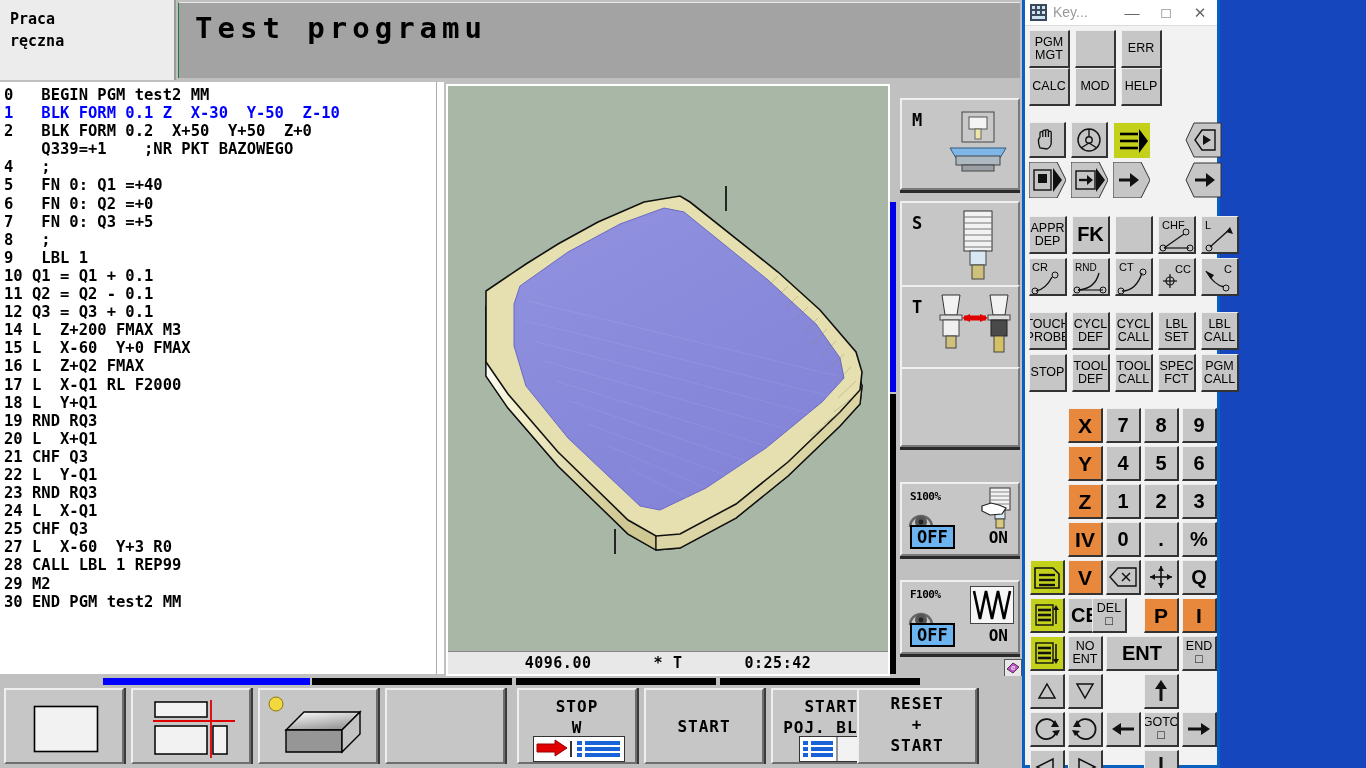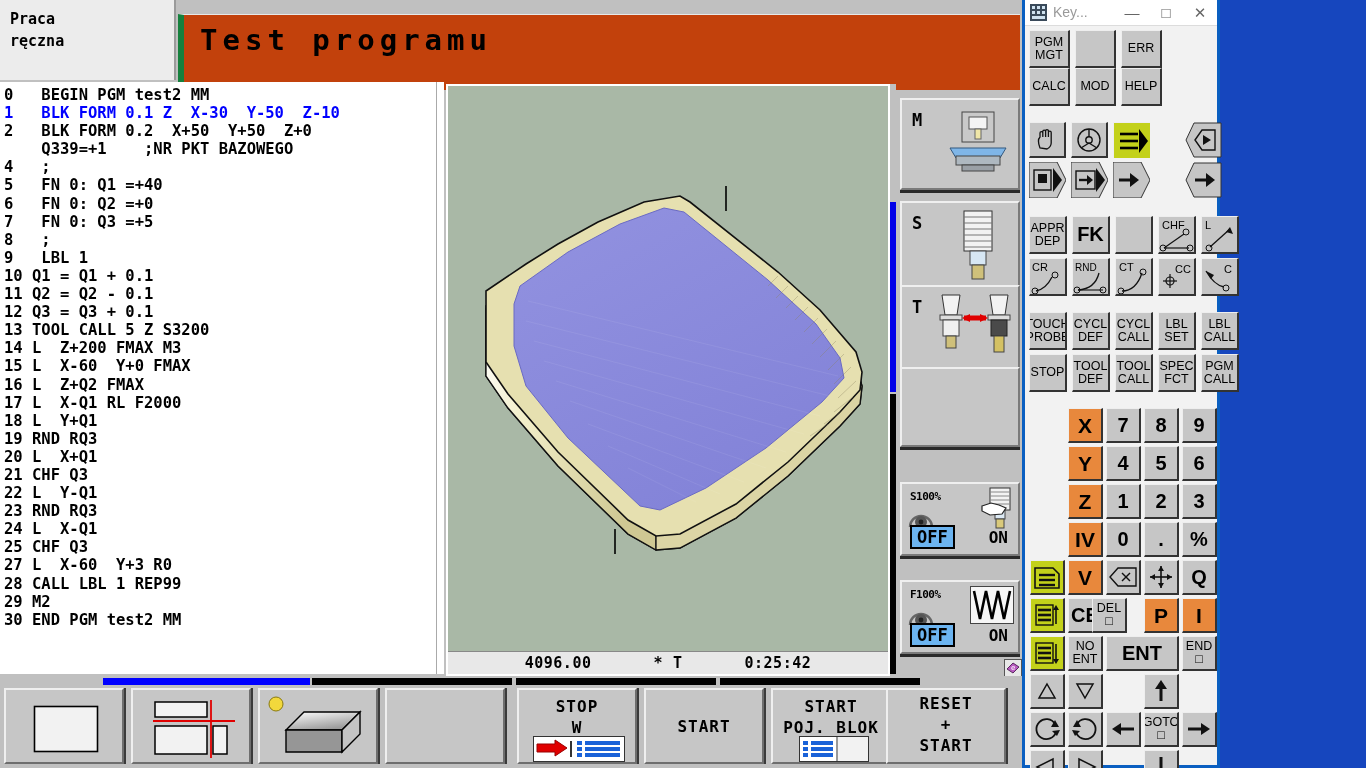--- a/index.html
+++ b/index.html
@@ -23,23 +23,23 @@
   .hdr-mode {
     position: absolute; left: 0; top: 0; width: 176px; height: 80px;
     background: #ececec; border-right: 2px solid #9a9a9a;
     padding: 8px 0 0 10px;
   }
   .hdr-mode div {
     font-family: "DejaVu Sans Mono", monospace;
     font-size: 15px; font-weight: bold; color: #000; line-height: 22px;
   }
   .hdr-title {
-    position: absolute; left: 178px; top: 14px; width: 842px; height: 76px;
-    background: #c2410c;
-    border-top: 1px solid #e8e8e8; border-left: 6px solid #15803d;
+    position: absolute; left: 178px; top: 2px; width: 842px; height: 76px;
+    background: #a3a3a3;
+    border-top: 1px solid #e8e8e8; border-left: 1px solid #15803d;
   }
   .hdr-title span {
     display: block; padding: 8px 0 0 16px;
     font-family: "DejaVu Sans Mono", monospace;
     font-size: 29px; font-weight: bold; letter-spacing: 5px; color: #000;
   }
 
   
   #prog {
     position: absolute; left: 0; top: 82px; width: 444px; height: 592px;
@@ -216,21 +216,20 @@
           <div class="pline">    Q339=+1    ;NR PKT BAZOWEGO</div>
           <div class="pline">4   ;</div>
           <div class="pline">5   FN 0: Q1 =+40</div>
           <div class="pline">6   FN 0: Q2 =+0</div>
           <div class="pline">7   FN 0: Q3 =+5</div>
           <div class="pline">8   ;</div>
           <div class="pline">9   LBL 1</div>
           <div class="pline">10 Q1 = Q1 + 0.1</div>
           <div class="pline">11 Q2 = Q2 - 0.1</div>
           <div class="pline">12 Q3 = Q3 + 0.1</div>
-          <div class="pline">13 TOOL CALL 5 Z S3200</div>
           <div class="pline">14 L  Z+200 FMAX M3</div>
           <div class="pline">15 L  X-60  Y+0 FMAX</div>
           <div class="pline">16 L  Z+Q2 FMAX</div>
           <div class="pline">17 L  X-Q1 RL F2000</div>
           <div class="pline">18 L  Y+Q1</div>
           <div class="pline">19 RND RQ3</div>
           <div class="pline">20 L  X+Q1</div>
           <div class="pline">21 CHF Q3</div>
           <div class="pline">22 L  Y-Q1</div>
           <div class="pline">23 RND RQ3</div>
@@ -528,21 +527,21 @@
                 <rect x="12" y="11" width="22" height="4" fill="#1a62d8"></rect>
                <rect x="4" y="17" width="5" height="4" fill="#1a62d8"></rect>
                 <rect x="12" y="17" width="22" height="4" fill="#1a62d8"></rect>
               </g>
             <line x1="38" y1="0" x2="38" y2="26" stroke="#333"></line>
             <rect x="39" y="1" width="30" height="24" fill="#f2f2f2"></rect>
           </svg>
         </span>
       </div>
 
-      <div class="sk" style="left:886px;width:120px;">
+      <div class="sk" style="left:857px;width:120px;">
         <div class="sk-txt t3">RESET</div>
         <div class="sk-txt">+</div>
         <div class="sk-txt">START</div>
       </div>
     </div>
   </div>
 
   <div id="kbwin">
     <div id="kbtitle">
       <span class="ico">

